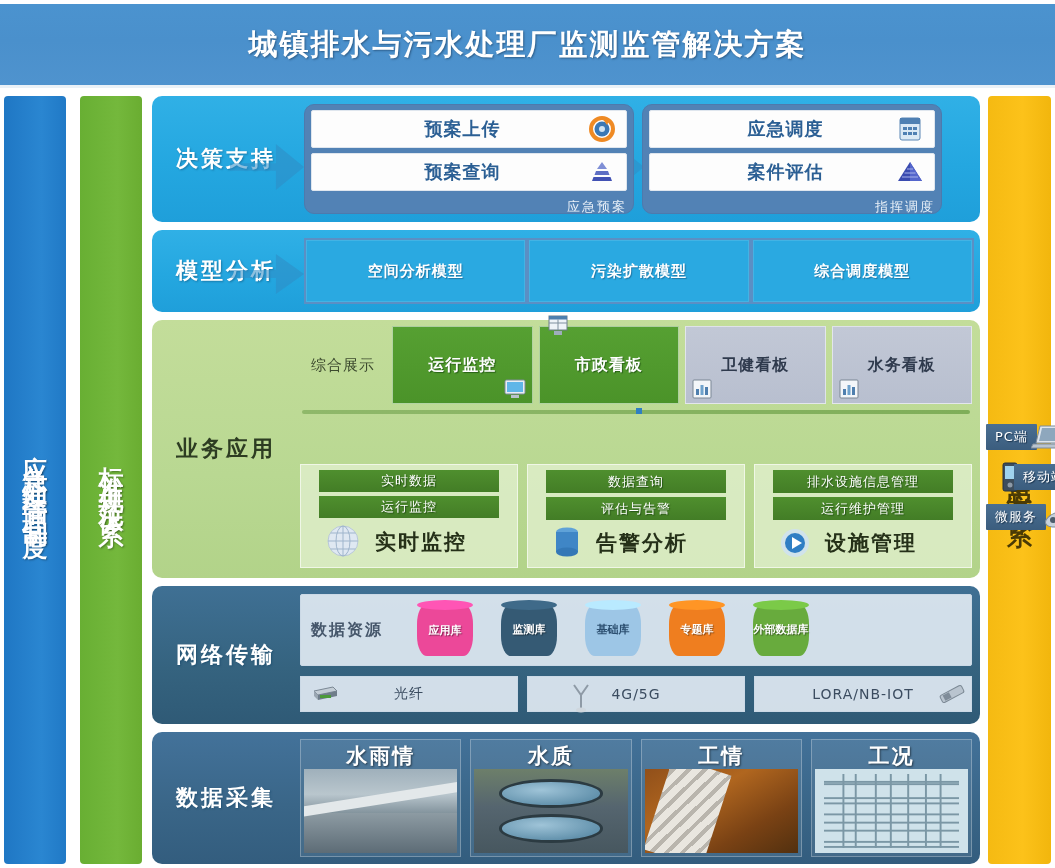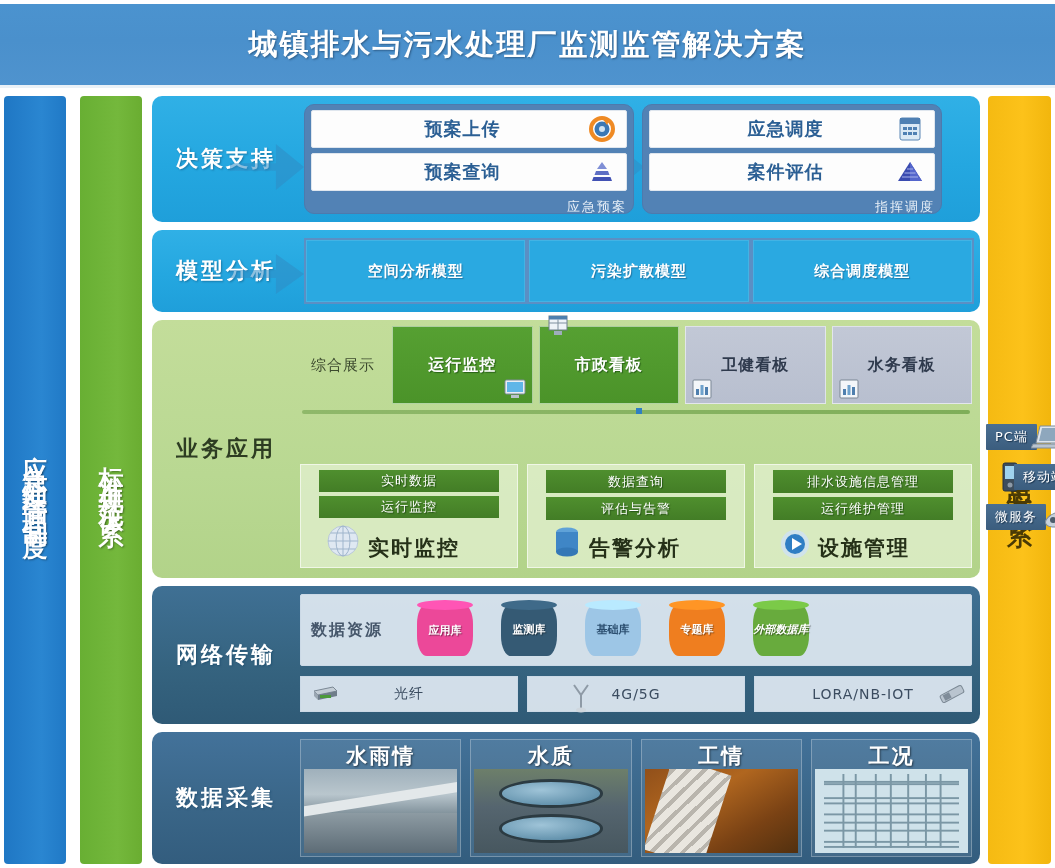--- a/index.html
+++ b/index.html
@@ -113,21 +113,21 @@
   .biz-cols { position:absolute; left:0; top:94px; width:672px; height:148px; display:flex; gap:9px; }
   .biz-col {
     flex:1; background:rgba(226,240,206,.78); border:1px solid rgba(255,255,255,.6);
     padding:5px 18px; display:flex; flex-direction:column; gap:4px;margin-top:44px;
   }
   .biz-chip {
     height:23px; background:linear-gradient(180deg,#4f8f2e,#437d26);
     color:#fff; font-size:13px; display:flex; align-items:center; justify-content:center;
     letter-spacing:1px; text-shadow:1px 1px 1px rgba(0,30,0,.5);
   }
-  .biz-big { flex:1; display:flex; align-items:flex-end; gap:5px; padding-left:4px; position:relative;}
+  .biz-big { flex:1; display:flex; align-items:center; gap:12px; padding-left:4px; position:relative;}
   .biz-big-text { font-size:21px; font-weight:bold; color:#253018; letter-spacing:2px; }
 
   .ends { position:absolute; left:686px; top:98px; width:116px; height:142px; }
   .end-item { position:relative; height:26px; margin-bottom:14px; display:flex; align-items:center; }
   .end-pill {
     background:linear-gradient(180deg,#4a6f92,#3b5d7e); color:#fff; font-size:13px;
     padding:4px 9px; letter-spacing:1px; border-radius:1px;
     text-shadow:1px 1px 1px rgba(0,20,40,.6);
   }
   .end-e2 { margin-left:14px; }
@@ -145,21 +145,21 @@
     width:56px; height:52px; position:relative; display:flex; align-items:center; justify-content:center;
     font-size:11px; color:#fff; text-align:center; line-height:1.15; font-weight:bold;
     border-radius:10px/20px; text-shadow:1px 1px 1px rgba(0,0,0,.45); margin-left:18px;
   }
   .db::before {
     content:""; position:absolute; left:0; top:-4px; width:100%; height:10px;
     border-radius:50%; background:inherit; filter:brightness(1.18);
   }
   .db1 { background:#ec4899;font-family:Liberation Serif, serif; } .db2 { background:#355a74; }
   .db3 { background:#9dc6e6; color:#2c4f70; text-shadow:none;}
-  .db4 { background:#ef7e1f; } .db5 { background:#68ab3d;font-style:italic; }
+  .db4 { background:#ef7e1f; } .db5 { background:#68ab3d; }
 
   .net-bars { position:absolute; left:0; top:82px; width:672px; height:36px; display:flex; gap:9px; }
   .net-bar {
     flex:1; background:rgba(223,233,242,.92); border:1px solid #cbd9e6;
     display:flex; align-items:center; justify-content:center; position:relative;
     font-size:14px; color:#3b4c60; letter-spacing:1px;
   }
   .net-ic { position:absolute; width:28px; height:22px; }
 
   

